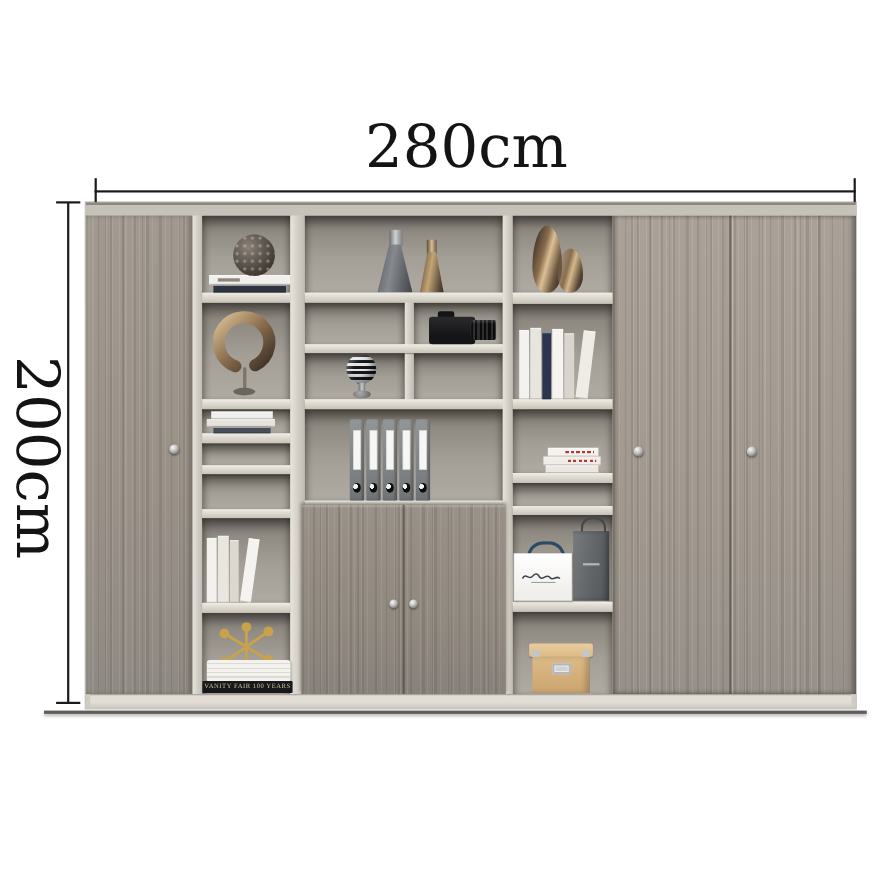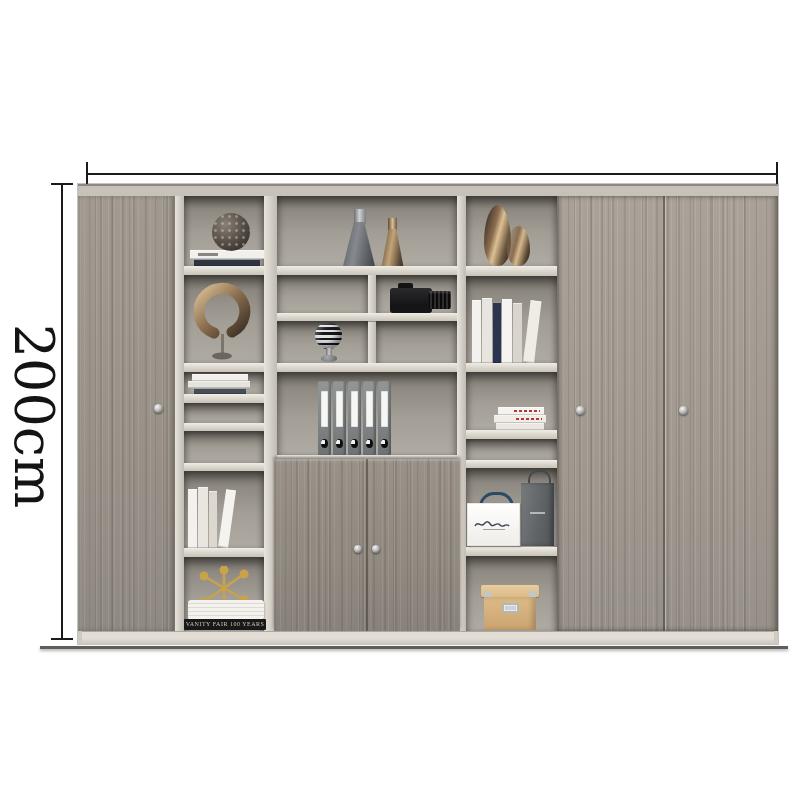--- a/index.html
+++ b/index.html
@@ -58,20 +58,21 @@
   .rline{position:absolute;right:4px;top:3px;width:26px;height:2px;
          background:repeating-linear-gradient(90deg,#b23a32 0 3px,rgba(0,0,0,0) 3px 5px);}
   .spine-text{color:#d6c79c;font-size:6px;line-height:11px;text-align:center;letter-spacing:.5px;
               font-family:"Liberation Serif",serif;white-space:nowrap;overflow:hidden;}
 </style>
 </head>
 <body>
 
 <div id="stage">
 
+  <div class="abs dimlabel" style="left:314px;top:107px;width:220px;">280cm</div>
   <div class="abs dimline" style="left:86px;top:173px;width:692px;height:2px;"></div>
   <div class="abs dimline" style="left:86px;top:162px;width:2px;height:24px;"></div>
   <div class="abs dimline" style="left:776px;top:162px;width:2px;height:24px;"></div>
 
   <div class="abs dimlabel" style="left:-77px;top:389px;width:220px;transform:rotate(90deg);">200cm</div>
   <div class="abs dimline" style="left:61px;top:184px;width:2px;height:456px;"></div>
   <div class="abs dimline" style="left:51px;top:183px;width:22px;height:2px;"></div>
   <div class="abs dimline" style="left:51px;top:638px;width:22px;height:2px;"></div>
 
   <div class="abs" style="left:78px;top:184px;width:700px;height:460px;background:#cfcac2;box-shadow:0 0 0 1px rgba(90,84,76,.35);">

